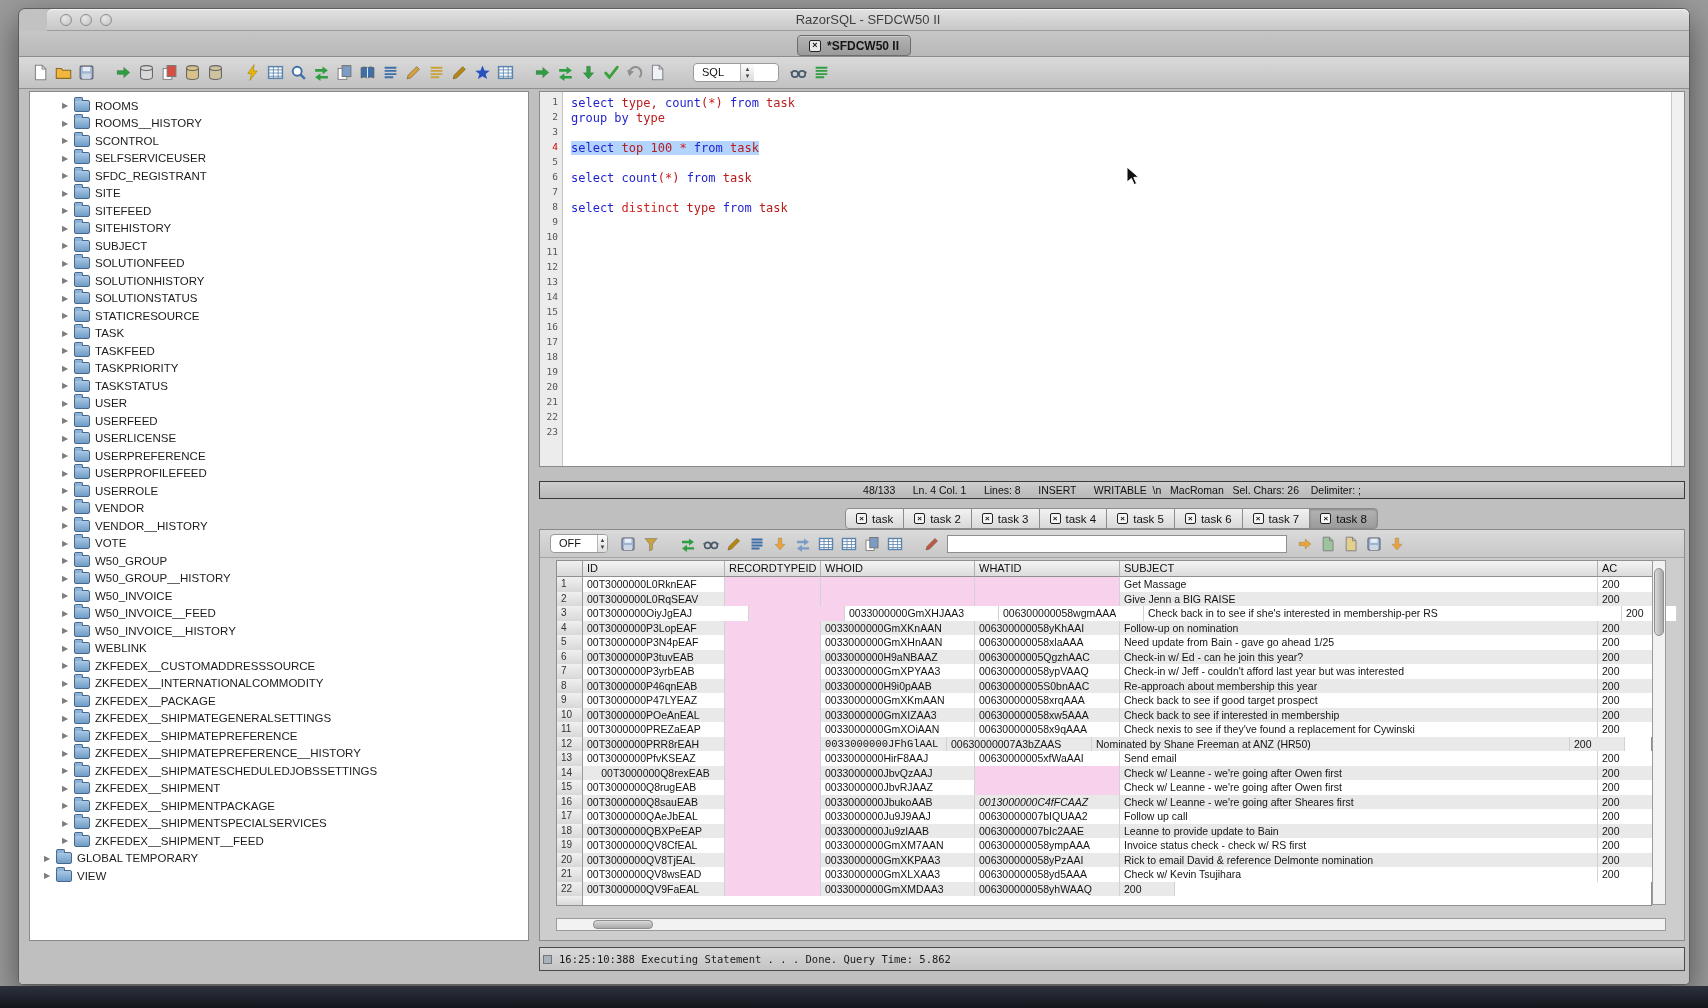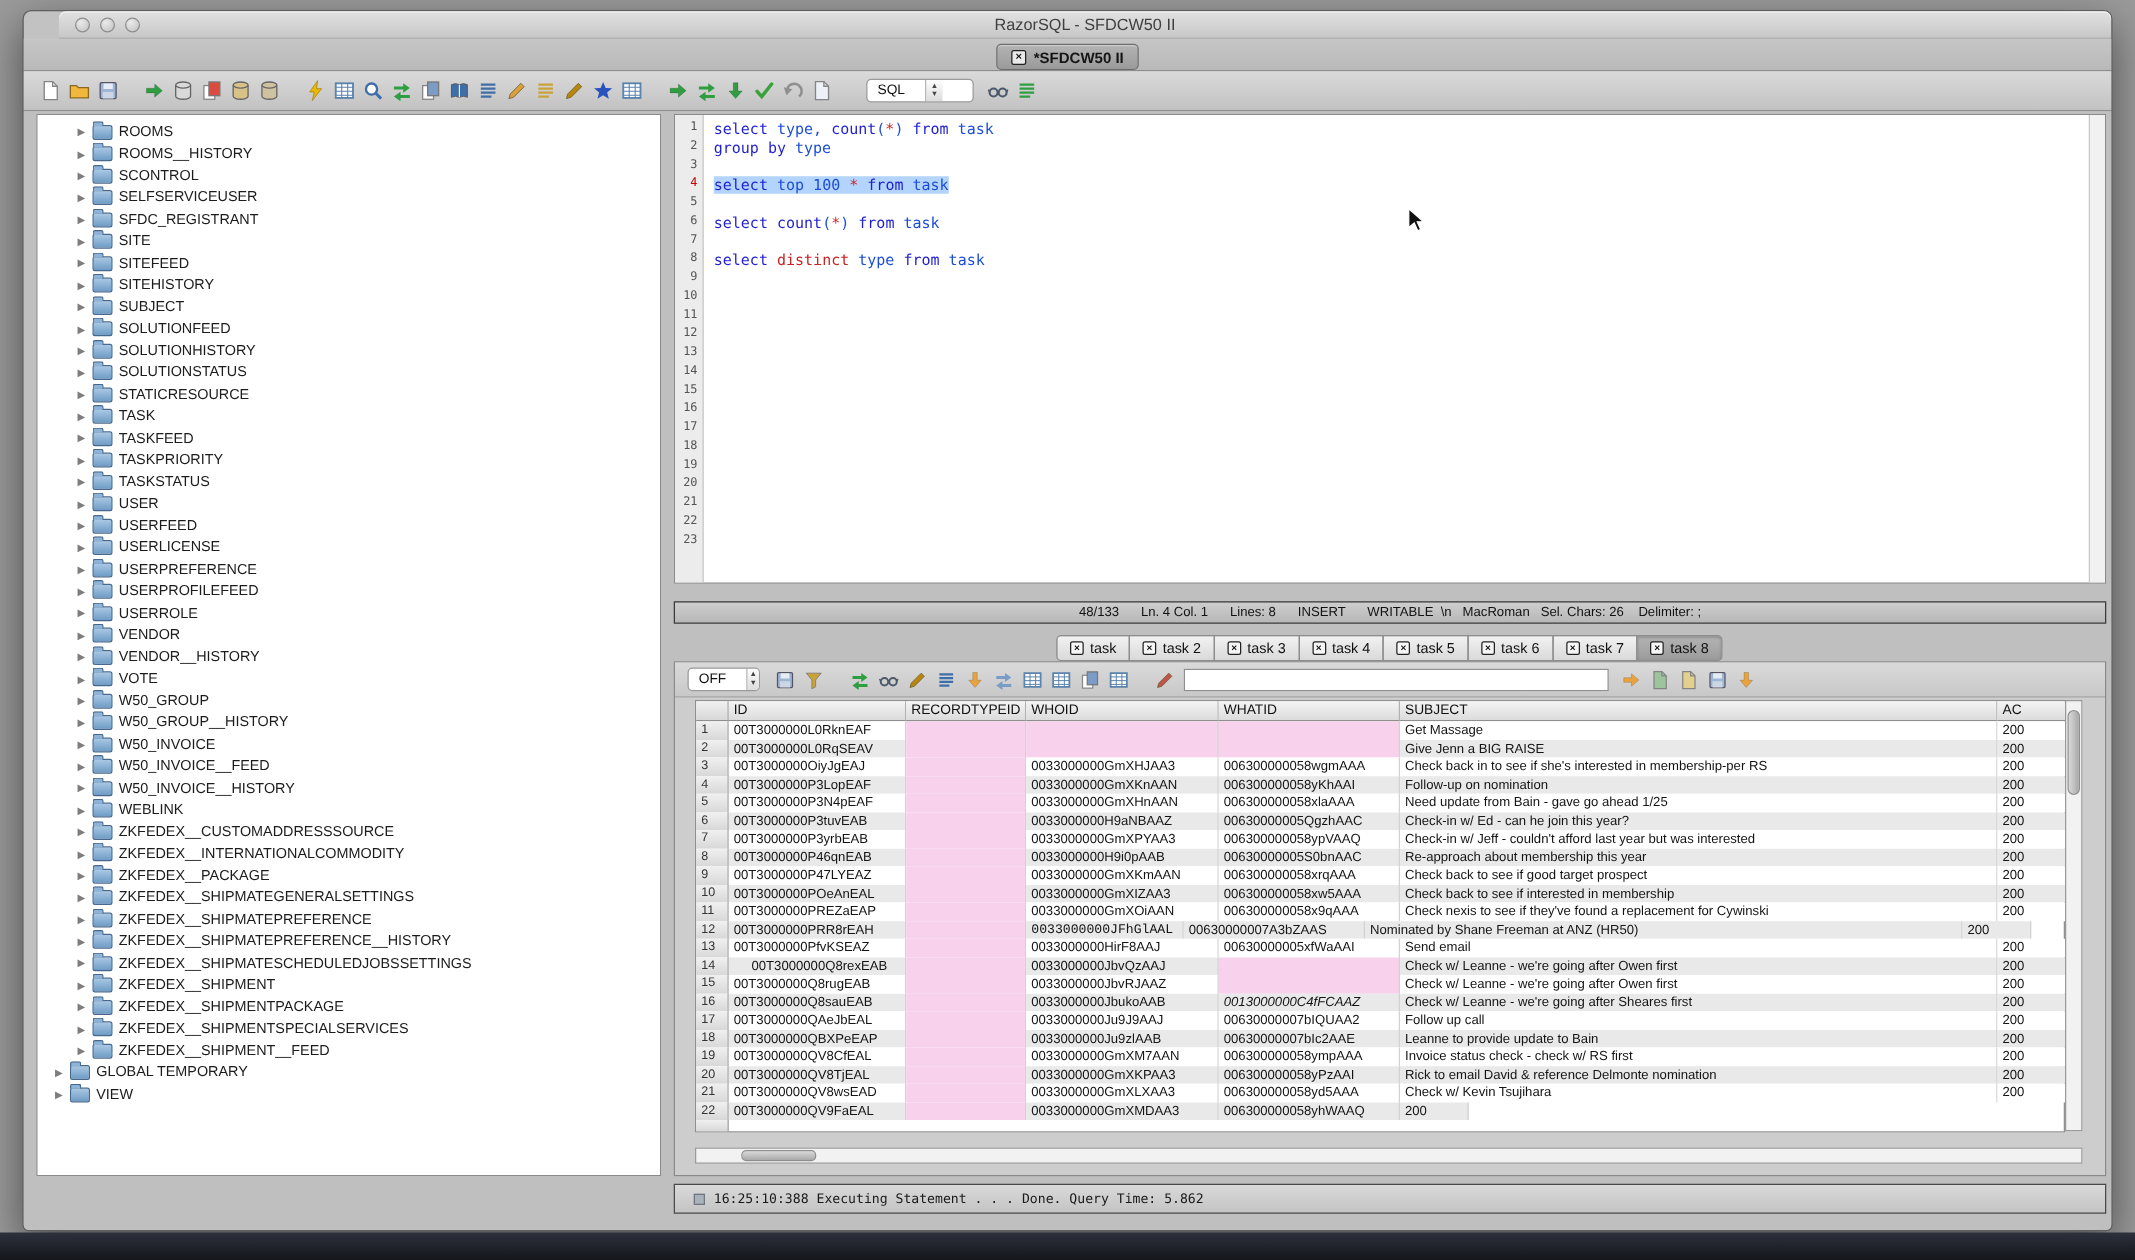--- a/index.html
+++ b/index.html
@@ -53,21 +53,21 @@
   .folder::before { content:""; position:absolute; left:-1px; top:-4px; width:7px; height:3px;
                     background:#8db4d8; border:1px solid #47688c; border-bottom:none; border-radius:2px 2px 0 0; }
 
   
   .editorpanel { position:absolute; left:520px; top:2px; width:1146px; height:376px; background:#fff; border:1px solid #8a8a8a; overflow:hidden; }
   .gutter { position:absolute; left:0; top:0; bottom:0; width:23px; background:#ececec; border-right:1px solid #c6c6c6; }
   .lnum { height:15px; line-height:15px; font:9.5px "DejaVu Sans Mono",monospace; color:#555; text-align:right; padding-right:4px; }
   .lnum.cur { color:#cc0000; }
   .codearea { position:absolute; left:24px; top:0; right:13px; bottom:0; padding:4px 0 0 7px; }
   .code-line { height:15px; line-height:15px; font:12px "DejaVu Sans Mono",monospace; white-space:pre; color:#141414; }
-  .sk { color:#1f1fd0; } .sr { color:#cc2222; } .sp { color:#1d4ed8; }
+  .sk { color:#1f1fd0; } .sr { color:#cc2222; } .sp { color:#b91c1c; }
   .selwrap { background:#b3d4fc; }
   .evscroll { position:absolute; right:0; top:0; bottom:0; width:13px; background:#f1f1f1; border-left:1px solid #c9c9c9; }
 
   
   .editor-status { position:absolute; left:520px; top:392px; width:1146px; height:18px; background:linear-gradient(#cecece,#b7b7b7);
                    border:1px solid #3a3a3a; font-size:10.5px; color:#111; text-align:center; line-height:16px; white-space:pre; overflow:hidden; }
 
   
   .rtabs { position:absolute; left:520px; top:414px; width:1146px; height:26px; display:flex; justify-content:center; align-items:flex-end; }
   .rtab { display:flex; align-items:center; gap:5px; height:21px; padding:0 10px; margin-left:-1px; font-size:11.5px; color:#111;
@@ -99,21 +99,21 @@
 
   .vscroll { position:absolute; left:1112px; top:30px; width:14px; height:345px; background:#f2f2f2; border:1px solid #9a9a9a; }
   .vthumb { position:absolute; left:1px; top:7px; width:10px; height:68px; border-radius:5px;
             background:linear-gradient(90deg,#d9d9d9,#a9a9a9); border:1px solid #8f8f8f; }
   .hscroll { position:absolute; left:16px; bottom:9px; width:1110px; height:13px; background:#f2f2f2; border:1px solid #9a9a9a; }
   .hthumb { position:absolute; left:36px; top:1px; width:60px; height:9px; border-radius:4px;
             background:linear-gradient(#d9d9d9,#a9a9a9); border:1px solid #8f8f8f; }
 
   
   .bottomstatus { position:absolute; left:520px; top:858px; width:1146px; height:24px; background:linear-gradient(#d9d9d9,#c4c4c4);
-                  border:1px solid #4a4a4a; display:flex; align-items:center; gap:7px; padding-left:15px;
+                  border:1px solid #4a4a4a; display:flex; align-items:center; gap:7px; padding-left:3px;
                   font:10.5px "DejaVu Sans Mono",monospace; color:#1a1a1a; white-space:pre; }
   .sq-icon { width:9px; height:9px; background:#a9b2ba; border:1px solid #6f767d; flex:none; }
 
   .cursor { position:absolute; left:1126px; top:166px; z-index:50; }
 </style>
 </head>
 <body>
 
 <svg width="0" height="0" style="position:absolute">
   <defs>
@@ -820,21 +820,21 @@
               <div class="cell rn" style="width: 26px;">2</div>
               <div class="cell" style="width: 142px;">00T3000000L0RqSEAV</div>
               <div class="cell pink" style="width: 96px;"></div>
               <div class="cell pink" style="width: 154px;"></div>
               <div class="cell pink" style="width: 145px;"></div>
               <div class="cell" style="width: 478px;">Give Jenn a BIG RAISE</div>
               <div class="cell" style="width: 55px;">200</div>
             </div>
             <div class="grow odd">
               <div class="cell rn" style="width: 26px;">3</div>
-              <div class="cell" style="width: 142px;">00T3000000OiyJgEAJ</div>
+              <div class="cell" style="width: 166px;">00T3000000OiyJgEAJ</div>
               <div class="cell pink" style="width: 96px;"></div>
               <div class="cell" style="width: 154px;">0033000000GmXHJAA3</div>
               <div class="cell" style="width: 145px;">006300000058wgmAAA</div>
               <div class="cell" style="width: 478px;">Check back in to see if she's interested in membership-per RS</div>
               <div class="cell" style="width: 55px;">200</div>
             </div>
             <div class="grow even">
               <div class="cell rn" style="width: 26px;">4</div>
               <div class="cell" style="width: 142px;">00T3000000P3LopEAF</div>
               <div class="cell pink" style="width: 96px;"></div>

